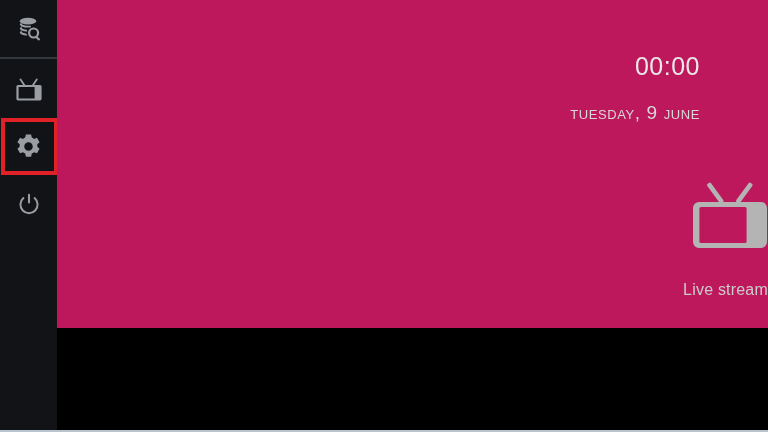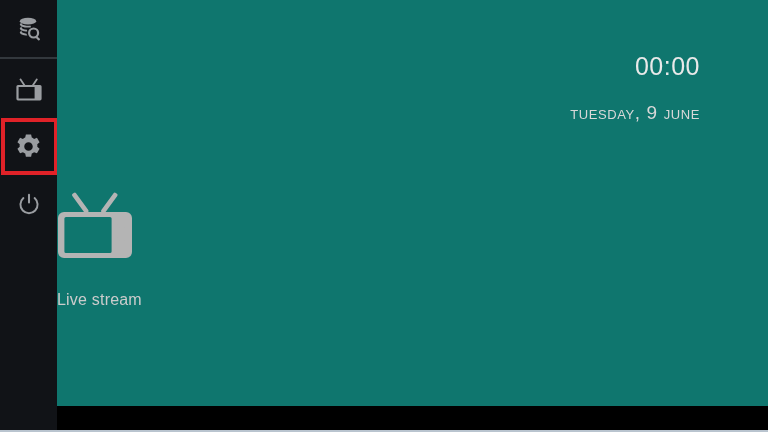--- a/index.html
+++ b/index.html
@@ -66,22 +66,22 @@
     width: 114px;
     height: 44px;
   }
 
   
   #main {
     position: absolute;
     left: 57px;
     top: 0;
     right: 0;
-    height: 406px;
-    background: #0f766e;
+    height: 328px;
+    background: #be185d;
   }
 
   
   #clock-block {
     position: absolute;
     right: 68px;
     top: 52px;
     text-align: right;
   }
   #clock-time {
@@ -100,24 +100,24 @@
     text-transform: lowercase;
     letter-spacing: 0.6px;
     font-weight: 400;
   }
 
   
   #center-block {
     position: absolute;
     left: 0;
     right: 0;
-    top: 190px;
+    top: 180px;
     display: flex;
     flex-direction: column;
-    align-items: flex-start;
+    align-items: flex-end;
   }
   #center-tv-icon svg { display: block; }
   #center-label {
     margin-top: 28px;
     color: #cccccc;
     font-size: 16px;
     line-height: 20px;
     letter-spacing: 0.2px;
   }
 </style>

